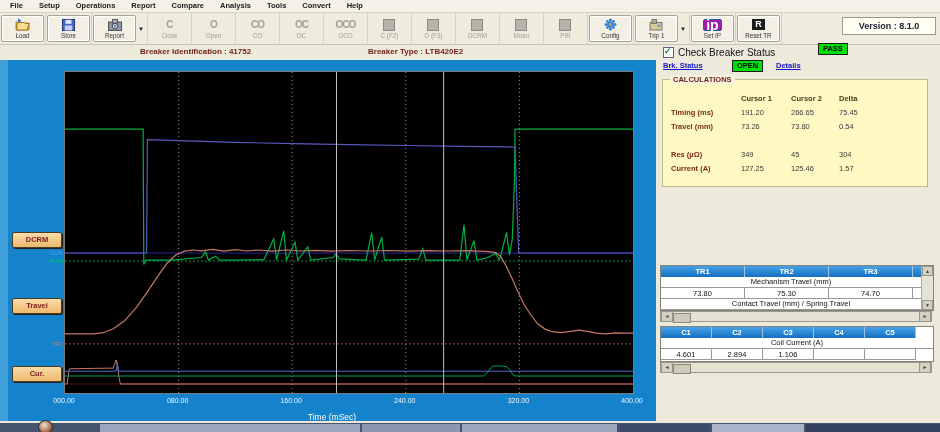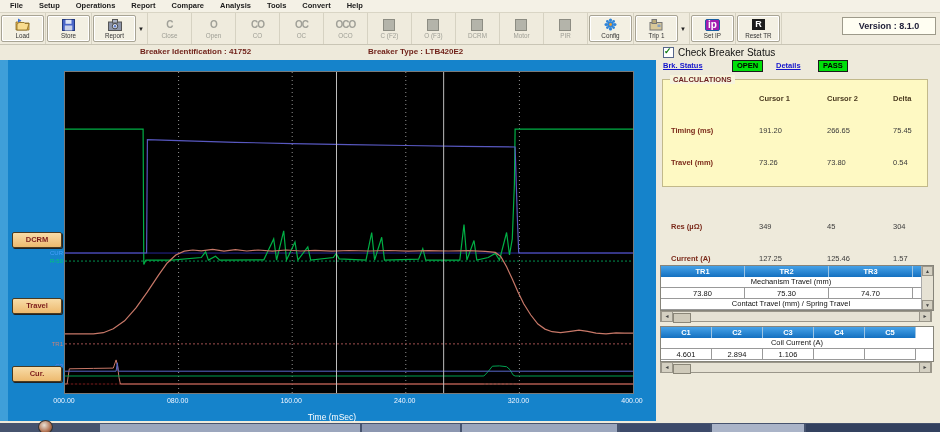--- a/index.html
+++ b/index.html
@@ -14,21 +14,21 @@
            border-bottom:1px solid #c9c5b5;display:flex;align-items:stretch;}
   .tb-buttons{display:flex;align-items:stretch;}
   .tcell{display:flex;align-items:center;border-right:1px solid #d6d2c2;padding:0 1px;}
   .tbtn{width:41px;height:25px;display:flex;flex-direction:column;align-items:center;justify-content:center;}
   .tbtn.raised{border:1px solid #a8a494;border-radius:2px;background:#f3f0e3;box-shadow:inset 0 0 0 1px #ffffff;}
   .tlabel{font-size:6.3px;color:#333;margin-top:1px;white-space:nowrap;}
   .tbtn.off .tlabel{color:#9d9d94;}
   .ticon{height:13px;display:flex;align-items:center;justify-content:center;}
   .licon{font-weight:700;font-size:10px;color:#a0a098;letter-spacing:-1px;}
   .gsq{width:10px;height:10px;background:#b4b4aa;border:1px solid #8c8c82;display:inline-block;}
-  .ipb{background:#a21caf;color:#fff;font-weight:700;font-size:10px;line-height:10px;padding:0 2px;border:1px solid #1a5fa0;border-radius:2px;}
+  .ipb{background:#a21caf;color:#fff;font-weight:700;font-size:14px;line-height:10px;padding:0 2px;border:1px solid #1a5fa0;border-radius:2px;}
   .rb{background:#1c1c1c;color:#fff;font-weight:700;font-size:9px;line-height:11px;padding:0 3px;}
   .tdrop{font-size:6px;color:#222;padding:0 2px;align-self:center;}
   .version-box{position:absolute;right:4px;top:4px;width:92px;height:16px;background:#fffef2;
                border:1px solid #9d9a8a;font-size:9px;font-weight:700;line-height:16px;text-align:center;color:#22223a;}
   
   .bhead{position:absolute;top:47px;font-size:8px;font-weight:700;color:#6e1f17;}
   
   .chart-frame{position:absolute;left:0;top:60px;width:648px;height:361px;background:#1583cb;border-left:8px solid #3f9fd9;}
   .plot{position:absolute;left:56px;top:11px;width:568px;height:321px;background:#000;border:1px solid #7a7a7a;}
   .side-btn{position:absolute;left:4px;width:48px;height:14px;background:linear-gradient(#f8dca8,#edb96e);
@@ -38,21 +38,21 @@
   .xaxis-title{position:absolute;top:352px;left:0;width:648px;text-align:center;font-size:8.5px;color:#ffffff;}
   
   .cb-row{position:absolute;left:663px;top:47px;display:flex;align-items:center;gap:4px;}
   .cb{width:9px;height:9px;background:#fff;border:1px solid #55658a;position:relative;display:inline-block;}
   .cbmark{position:absolute;left:0px;top:-2px;font-size:9px;color:#0d7a0d;font-weight:700;}
   .cbl{font-size:10px;color:#111;}
   .link{position:absolute;font-size:7.5px;font-weight:700;color:#1414cc;text-decoration:underline;cursor:pointer;}
   .badge{position:absolute;font-size:7.5px;font-weight:700;line-height:10px;background:#00e00a;border:1px solid #1a1a1a;padding:0 4px;color:#000;}
   .calc-box{position:absolute;left:662px;top:79px;width:264px;height:106px;background:#fef9c3;border:1px solid #c2b98a;}
   .calc-title{position:absolute;top:-5px;left:7px;background:#f7f4dc;padding:0 3px;font-size:7.5px;font-weight:700;color:#6b1f1f;}
-  .calc-grid{display:grid;grid-template-columns:70px 50px 48px 60px;margin:12px 0 0 8px;font-size:7.5px;gap:18px;}
+  .calc-grid{display:grid;grid-template-columns:70px 50px 48px 60px;margin:12px 0 0 8px;font-size:7.5px;}
   .calc-grid>div{height:14px;line-height:14px;}
   .calc-head{font-weight:700;color:#4a3a20;}
   .calc-label{font-weight:700;color:#7b2a1a;}
   .calc-val{color:#3a3a3a;}
   .calc-spacer{grid-column:1/-1;height:13px;}
   
   .dtable{position:absolute;background:#fff;border:1px solid #86847a;overflow:hidden;}
   .t-clip{position:absolute;left:0;top:0;right:12px;bottom:0;overflow:hidden;background:#fff;}
   .t-clip.noscroll{right:0;}
   .t-row{display:flex;}
@@ -312,21 +312,21 @@
 
 <div class="cb-row">
   <span class="cb">
       <span class="cbmark">✓</span>
     </span>
   <span class="cbl">Check Breaker Status</span>
 </div>
 <span class="link" style="left:663px;top:61px">Brk. Status</span>
 <span class="badge" style="left:732px;top:60px">OPEN</span>
 <span class="link" style="left:776px;top:61px">Details</span>
-<span class="badge" style="left:818px;top:60px">PASS</span>
+<span class="badge" style="left:818px;top:43px">PASS</span>
 
 <div class="calc-box">
   <span class="calc-title">CALCULATIONS</span>
   <div class="calc-grid" id="calc-grid">
       <div class="calc-label"></div>
       <div class="calc-head">Cursor 1</div>
       <div class="calc-head">Cursor 2</div>
       <div class="calc-head">Delta</div>
       <div class="calc-label">Timing (ms)</div>
       <div class="calc-val">191.20</div>

